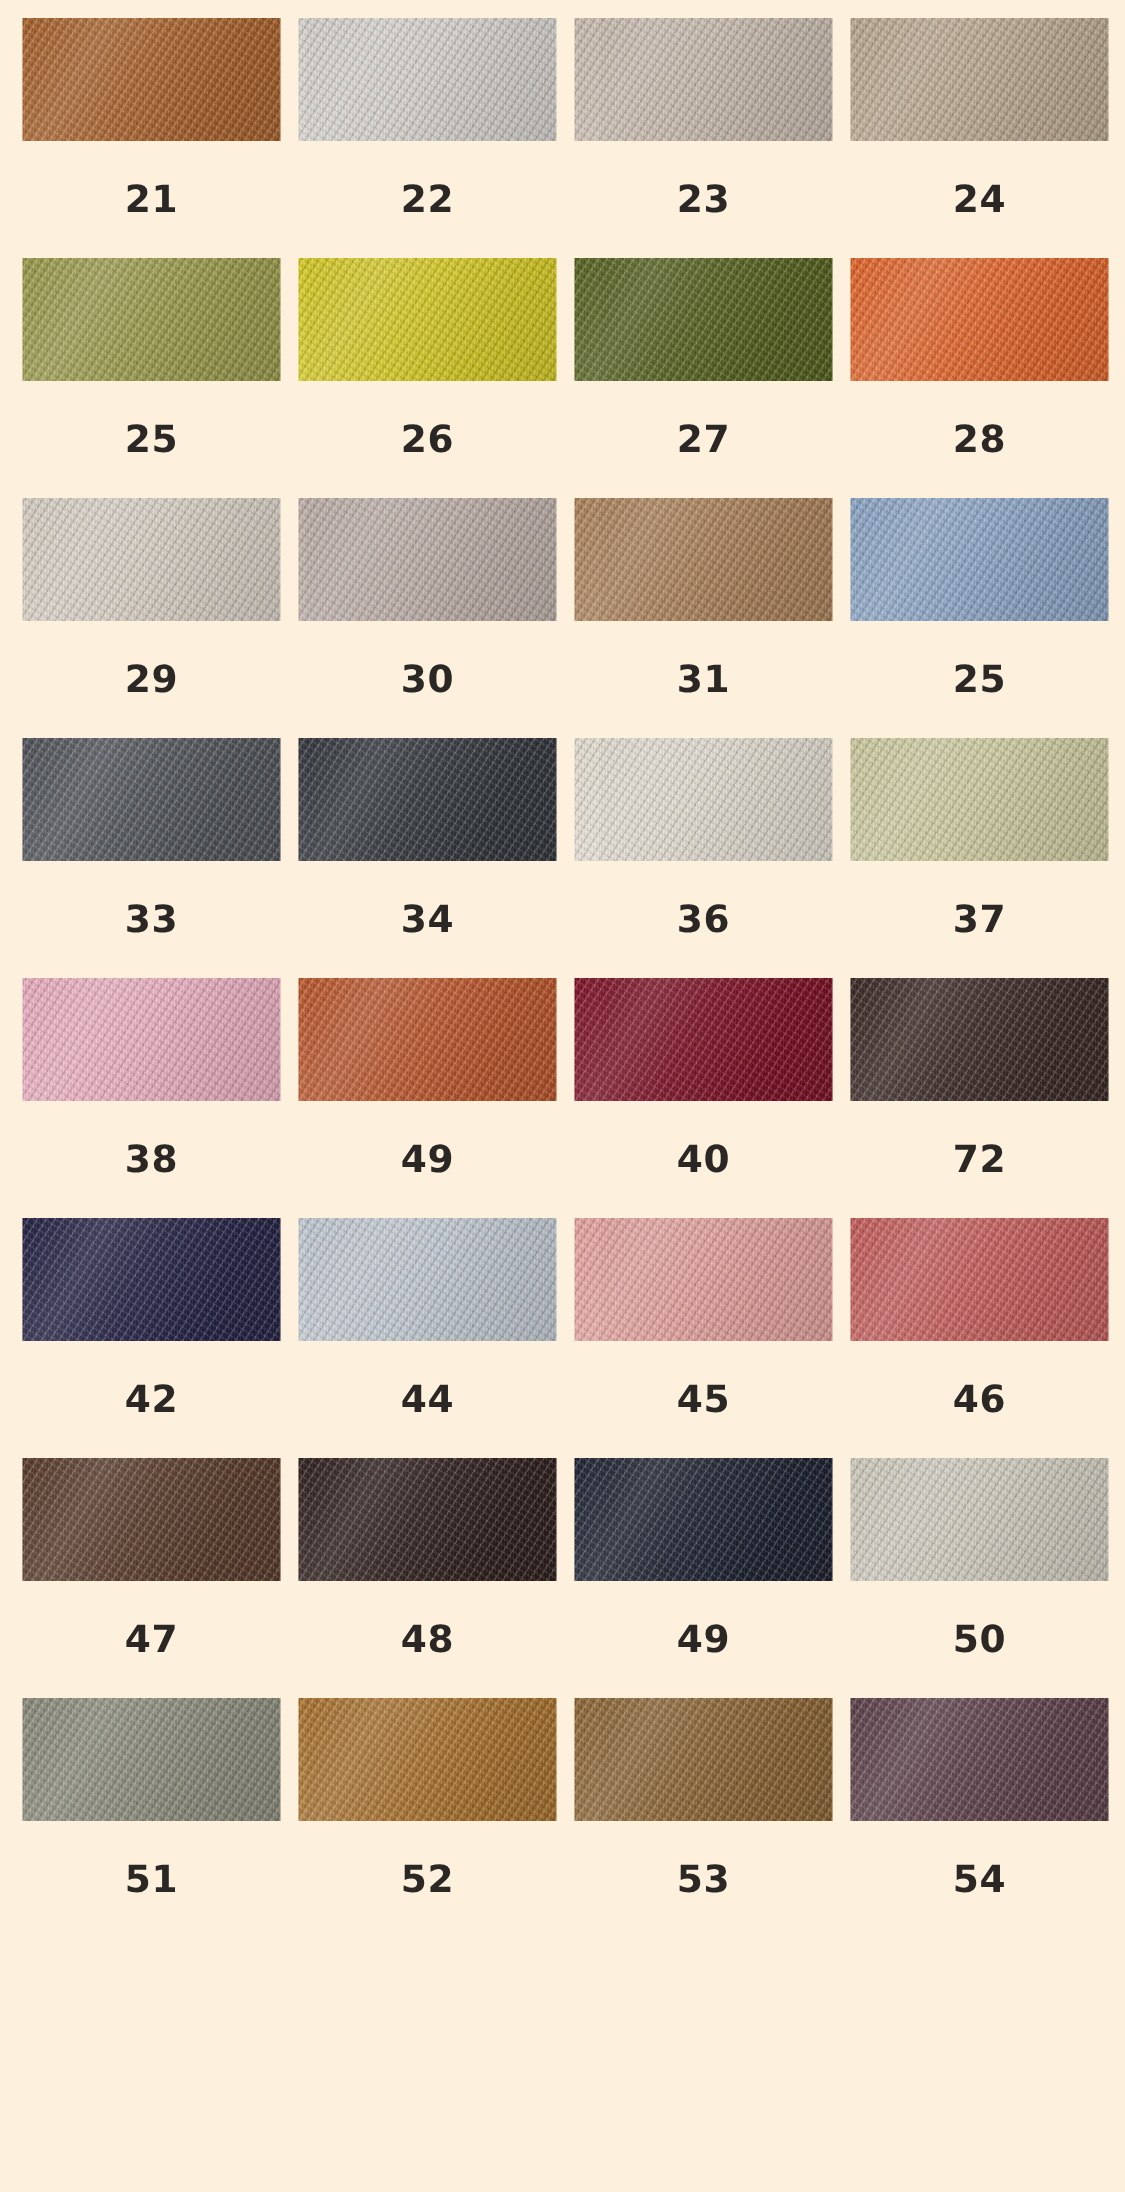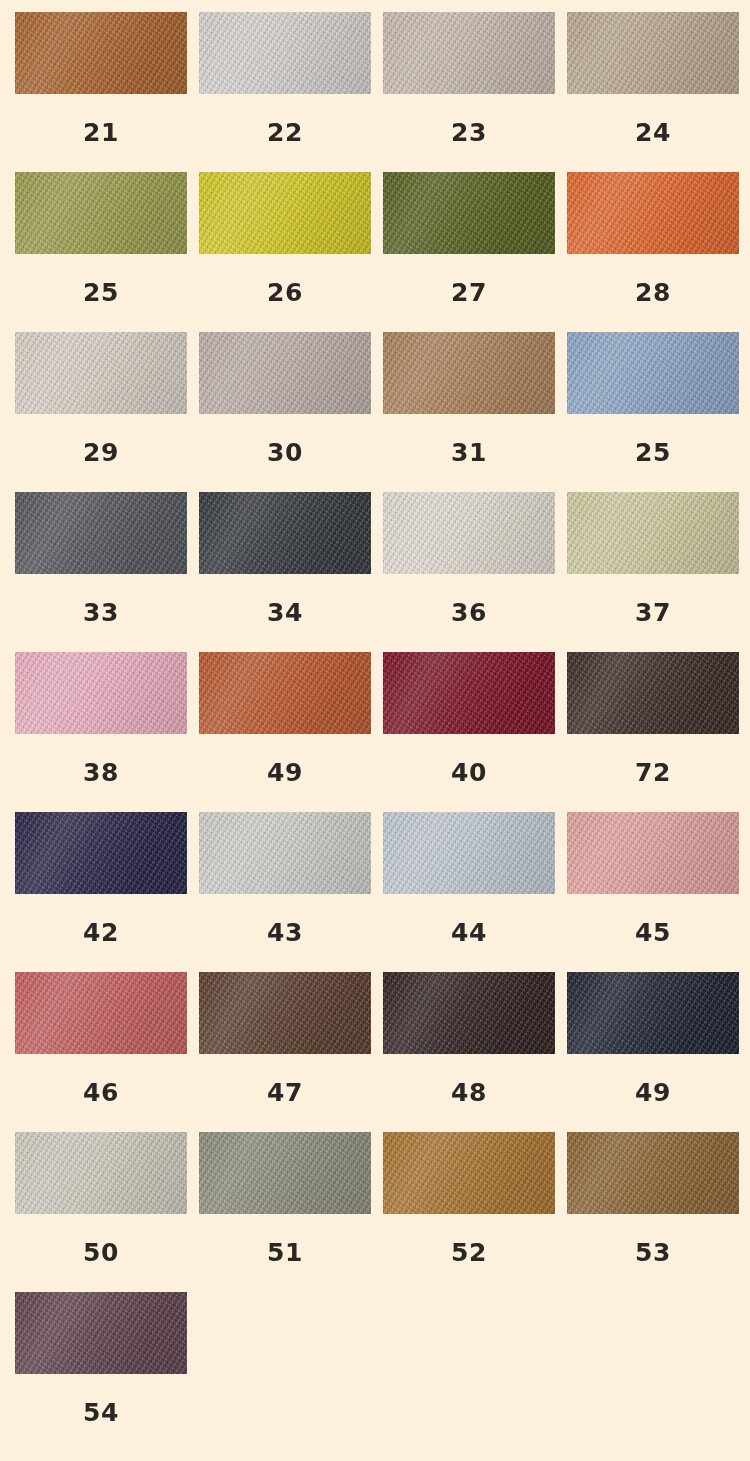--- a/index.html
+++ b/index.html
@@ -260,27 +260,20 @@
       <div class="swatch-label">72</div>
     </div>
     <div class="swatch-cell">
       <div class="swatch-chip" style="background-color: rgb(38, 36, 70);">
         <div class="weave"></div>
         <div class="sheen"></div>
       </div>
       <div class="swatch-label">42</div>
     </div>
     <div class="swatch-cell">
-      <div class="swatch-chip" style="background-color: rgb(204, 206, 199);">
-        <div class="weave"></div>
-        <div class="sheen"></div>
-      </div>
-      <div class="swatch-label">43</div>
-    </div>
-    <div class="swatch-cell">
       <div class="swatch-chip" style="background-color: rgb(192, 199, 208);">
         <div class="weave"></div>
         <div class="sheen"></div>
       </div>
       <div class="swatch-label">44</div>
     </div>
     <div class="swatch-cell">
       <div class="swatch-chip" style="background-color: rgb(224, 160, 156);">
         <div class="weave"></div>
         <div class="sheen"></div>

